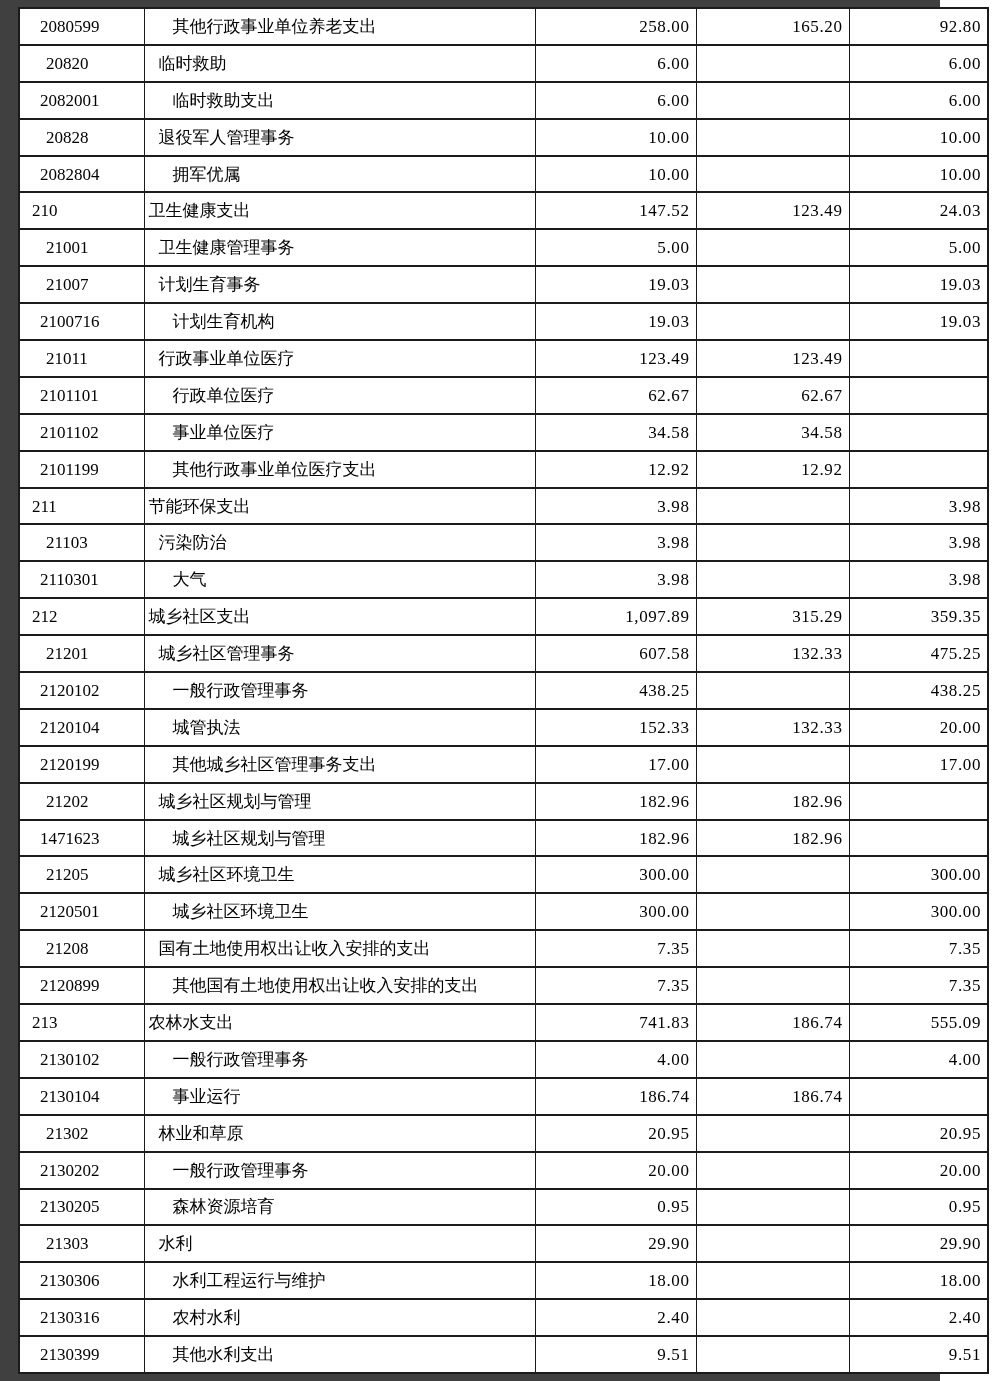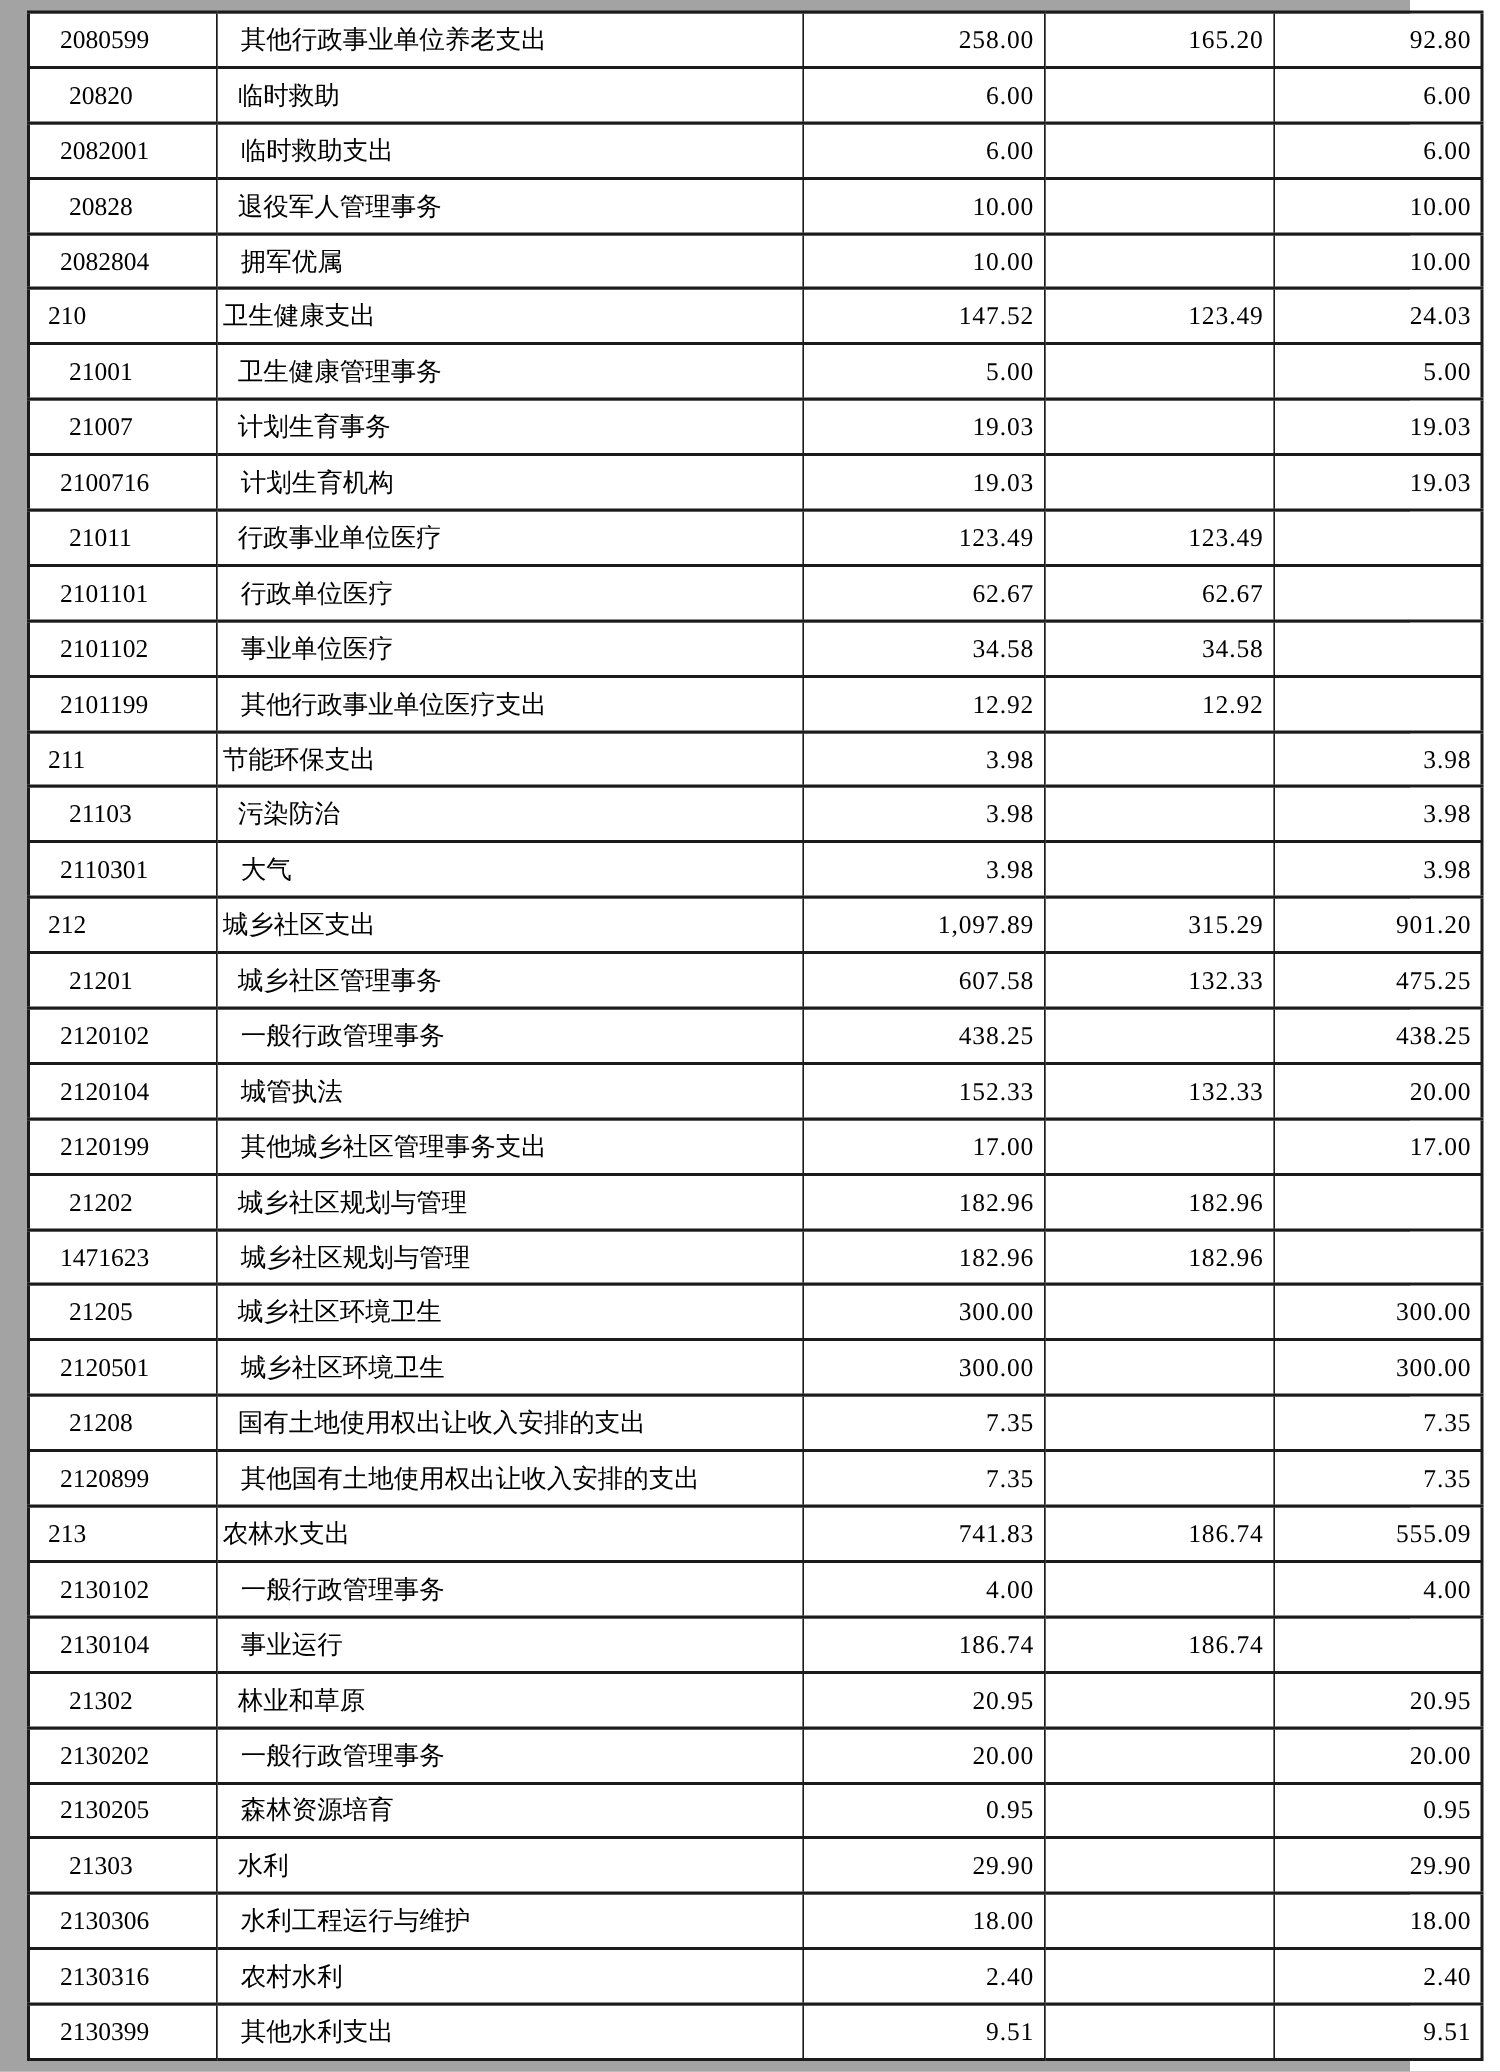--- a/index.html
+++ b/index.html
@@ -9,21 +9,21 @@
     background: #ffffff;
     position: relative;
     font-family: "Liberation Serif", "DejaVu Serif", serif;
     color: #000000;
     overflow: hidden;
   }
   .page {
     position: absolute;
     left: 0; top: 0;
     width: 940px; height: 1381px;
-    background: #a3a3a3;
+    background: #404040;
   }
   table.budget-table {
     position: absolute;
     left: 18px;
     top: 7px;
     width: 969px;
     height: 1367px;
     border-collapse: collapse;
     table-layout: fixed;
     border: 2px solid #1b1b1b;
@@ -38,21 +38,21 @@
     overflow: hidden;
     white-space: nowrap;
     vertical-align: middle;
     background: #ffffff;
   }
   td.code { text-align: left; padding-left: 12px; }
   td.code.lv1 { padding-left: 26px; }
   td.code.lv2 { padding-left: 20px; }
   td.name { text-align: left; padding-left: 4px; }
   td.name.lv1 { padding-left: 14px; margin-left: 44px; }
-  td.name.lv2 { padding-left: 16px; }
+  td.name.lv2 { padding-left: 28px; }
   td.num {
     text-align: right;
     padding-right: 6px;
     letter-spacing: 0.6px;
   }
 </style>
 </head>
 <body>
 
 <div class="page">
@@ -175,21 +175,21 @@
           <td class="name lv2">大气</td>
           <td class="num">3.98</td>
           <td class="num"></td>
           <td class="num">3.98</td>
         </tr>
         <tr>
           <td class="code lv0">212</td>
           <td class="name lv0">城乡社区支出</td>
           <td class="num">1,097.89</td>
           <td class="num">315.29</td>
-          <td class="num">901.20</td>
+          <td class="num">359.35</td>
         </tr>
         <tr>
           <td class="code lv1">21201</td>
           <td class="name lv1">城乡社区管理事务</td>
           <td class="num">607.58</td>
           <td class="num">132.33</td>
           <td class="num">475.25</td>
         </tr>
         <tr>
           <td class="code lv2">2120102</td>

